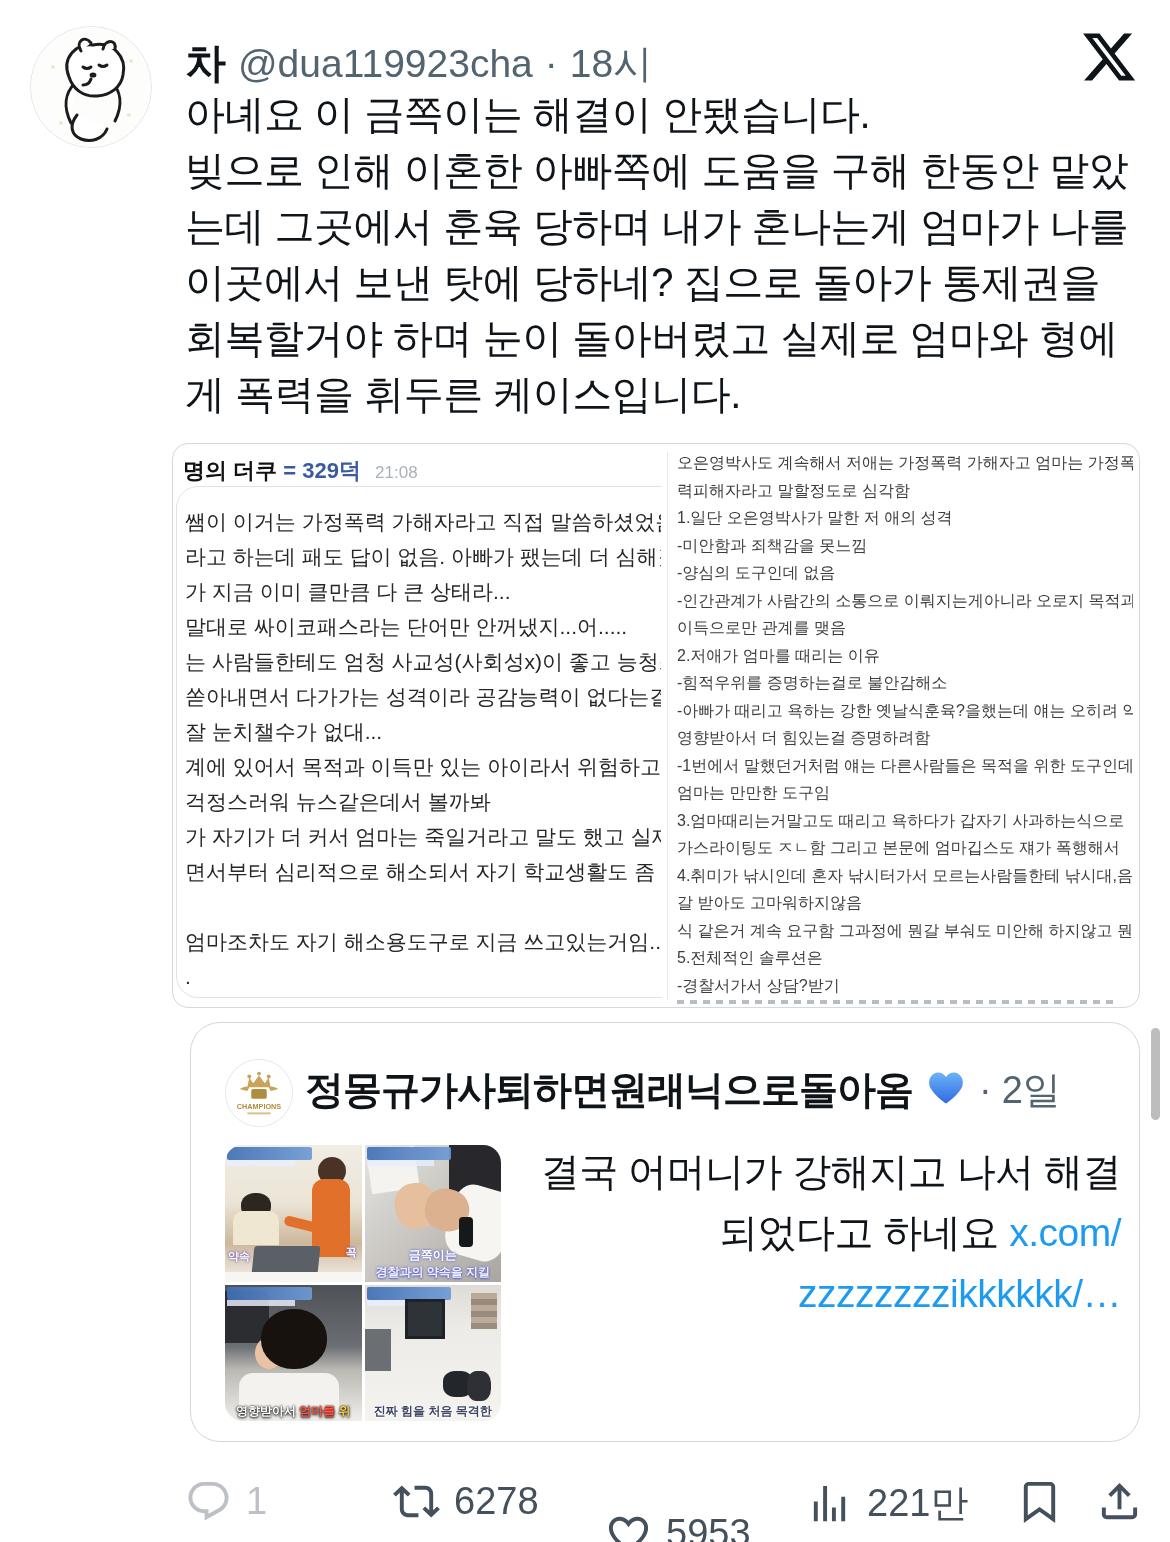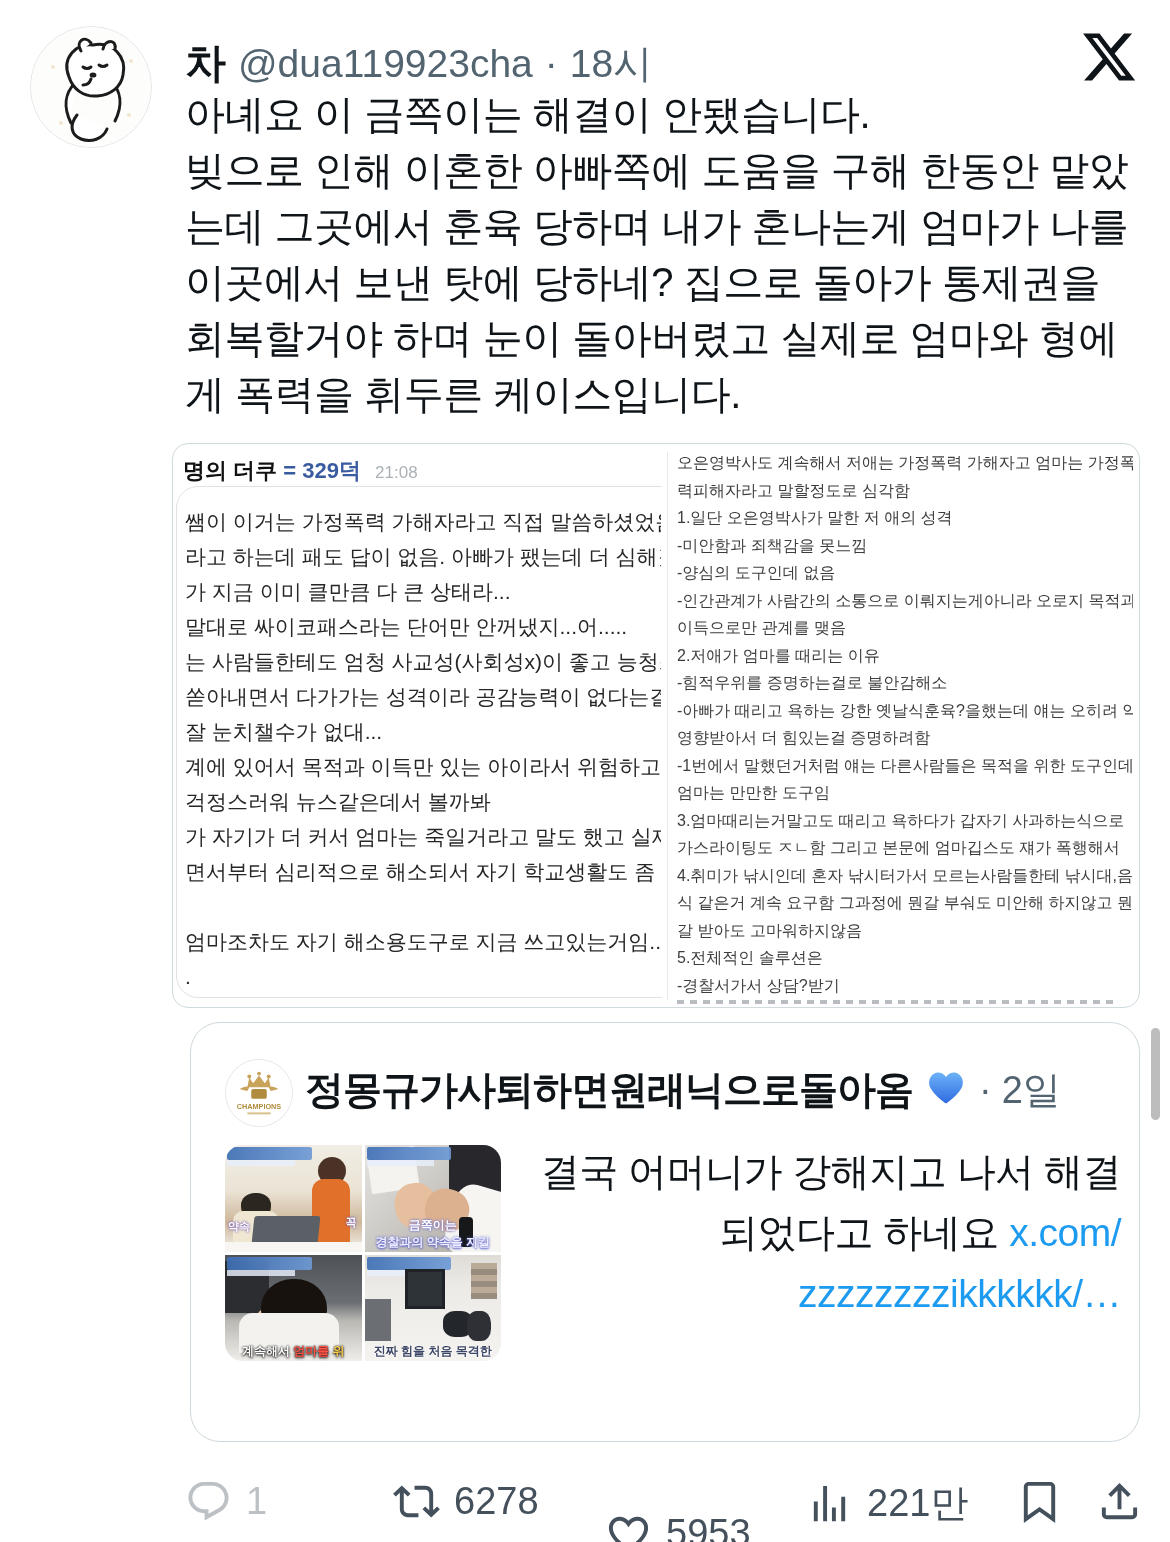--- a/index.html
+++ b/index.html
@@ -41,21 +41,21 @@
   
   .quote { position:absolute; left:190px; top:1022px; width:950px; height:420px; background:#fff;
            border:1px solid #cfd9de; border-radius:30px; overflow:hidden; }
   .q-avatar { position:absolute; left:34px; top:36px; width:68px; height:68px; border-radius:50%;
               border:1px solid #e3e6e8; background:#fff; overflow:hidden; }
   .q-avatar svg { width:100%; height:100%; display:block; }
   .q-hdr { position:absolute; left:114px; top:40px; display:flex; align-items:center; gap:10px; white-space:nowrap; }
   .q-hdr .qname { font-size:39px; font-weight:bold; color:#0f1419; letter-spacing:-1px; }
   .q-hdr .qheart { width:46px; height:46px; display:inline-block; }
   .q-hdr .qmeta { font-size:38px; color:#536471; }
-  .q-grid { position:absolute; left:34px; top:122px; width:276px; height:216px; border-radius:18px; overflow:hidden;
+  .q-grid { position:absolute; left:34px; top:122px; width:276px; height:276px; border-radius:18px; overflow:hidden;
             display:grid; grid-template-columns:1fr 1fr; grid-template-rows:1fr 1fr; gap:3px; background:#fff; }
   .ph { position:relative; overflow:hidden; }
   .ph .cap { position:absolute; bottom:3px; left:0; width:100%; text-align:center; font-weight:bold; font-size:12px; line-height:14px; }
   .banner { position:absolute; left:2px; top:2px; width:62%; height:13px; background:linear-gradient(90deg,#3f6fb5,#6f9bd6); border-radius:2px; opacity:.92; }
   .banner:after { content:""; position:absolute; left:0; top:13px; width:80%; height:6px; background:#e8eefc; opacity:.9; }
 
   .p1 { background:linear-gradient(180deg,#f1ede4 0%,#ebe4d6 42%,#cdb79b 72%,#f5f3ee 100%); }
   .p1-woman  { position:absolute; right:12px; top:34px; width:38px; height:78px; background:#e0702a; border-radius:12px 12px 0 0; }
   .p1-hair   { position:absolute; right:16px; top:12px; width:28px; height:28px; background:#4a3326; border-radius:50%; }
   .p1-arm    { position:absolute; right:44px; top:74px; width:34px; height:10px; background:#e0702a; border-radius:6px; transform:rotate(14deg); }
@@ -195,22 +195,22 @@
         <div class="ln">이득으로만 관계를 맺음</div>
         <div class="ln">2.저애가 엄마를 때리는 이유</div>
         <div class="ln">-힘적우위를 증명하는걸로 불안감해소</div>
         <div class="ln">-아빠가 때리고 욕하는 강한 옛날식훈육?을했는데 얘는 오히려 악</div>
         <div class="ln">영향받아서 더 힘있는걸 증명하려함</div>
         <div class="ln">-1번에서 말했던거처럼 얘는 다른사람들은 목적을 위한 도구인데</div>
         <div class="ln">엄마는 만만한 도구임</div>
         <div class="ln">3.엄마때리는거말고도 때리고 욕하다가 갑자기 사과하는식으로</div>
         <div class="ln">가스라이팅도 ㅈㄴ함 그리고 본문에 엄마깁스도 쟤가 폭행해서</div>
         <div class="ln">4.취미가 낚시인데 혼자 낚시터가서 모르는사람들한테 낚시대,음</div>
+        <div class="ln">갈 받아도 고마워하지않음</div>
         <div class="ln">식 같은거 계속 요구함 그과정에 뭔갈 부숴도 미안해 하지않고 뭔</div>
-        <div class="ln">갈 받아도 고마워하지않음</div>
         <div class="ln">5.전체적인 솔루션은</div>
         <div class="ln">-경찰서가서 상담?받기</div>
       </div>
     <div class="f-clip-line"></div>
   </div>
 
   <div class="quote">
     <div class="q-avatar">
       <svg viewBox="0 0 68 68">
         <circle cx="34" cy="34" r="34" fill="#ffffff"></circle>
@@ -268,21 +268,21 @@
         <div class="cap p2-cap1">금쪽이는</div>
         <div class="cap p2-cap2">경찰과의 약속을 지킬</div>
       </div>
       <div class="ph p3">
         <div class="p3-monitor"></div>
         <div class="banner"></div>
         <div class="p3-face"></div>
           <div class="p3-hair"></div>
           <div class="p3-shirt"></div>
         <div class="cap p3-cap">
-          <span>계속해서 </span><span class="em">엄마를</span><span class="post"> 위</span>
+          <span>영향받아서 </span><span class="em">엄마를</span><span class="post"> 위</span>
         </div>
       </div>
       <div class="ph p4">
         <div class="banner"></div>
         <div class="p4-window"></div>
           <div class="p4-couch"></div>
           <div class="p4-collage"></div>
         <div class="p4-fig1"></div>
           <div class="p4-fig2"></div>
         <div class="cap p4-cap">진짜 힘을 처음 목격한</div>

